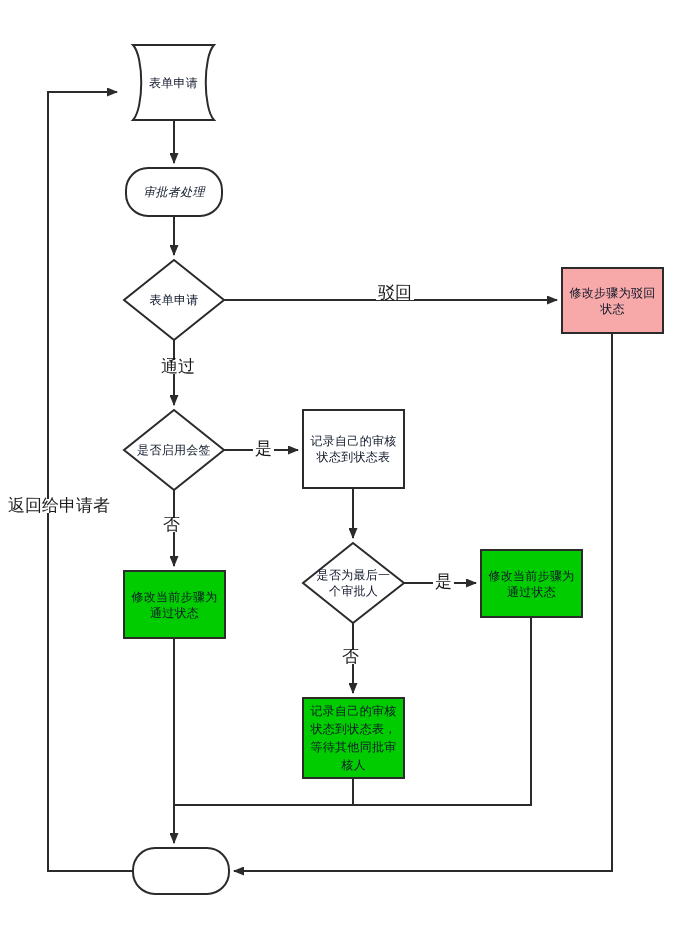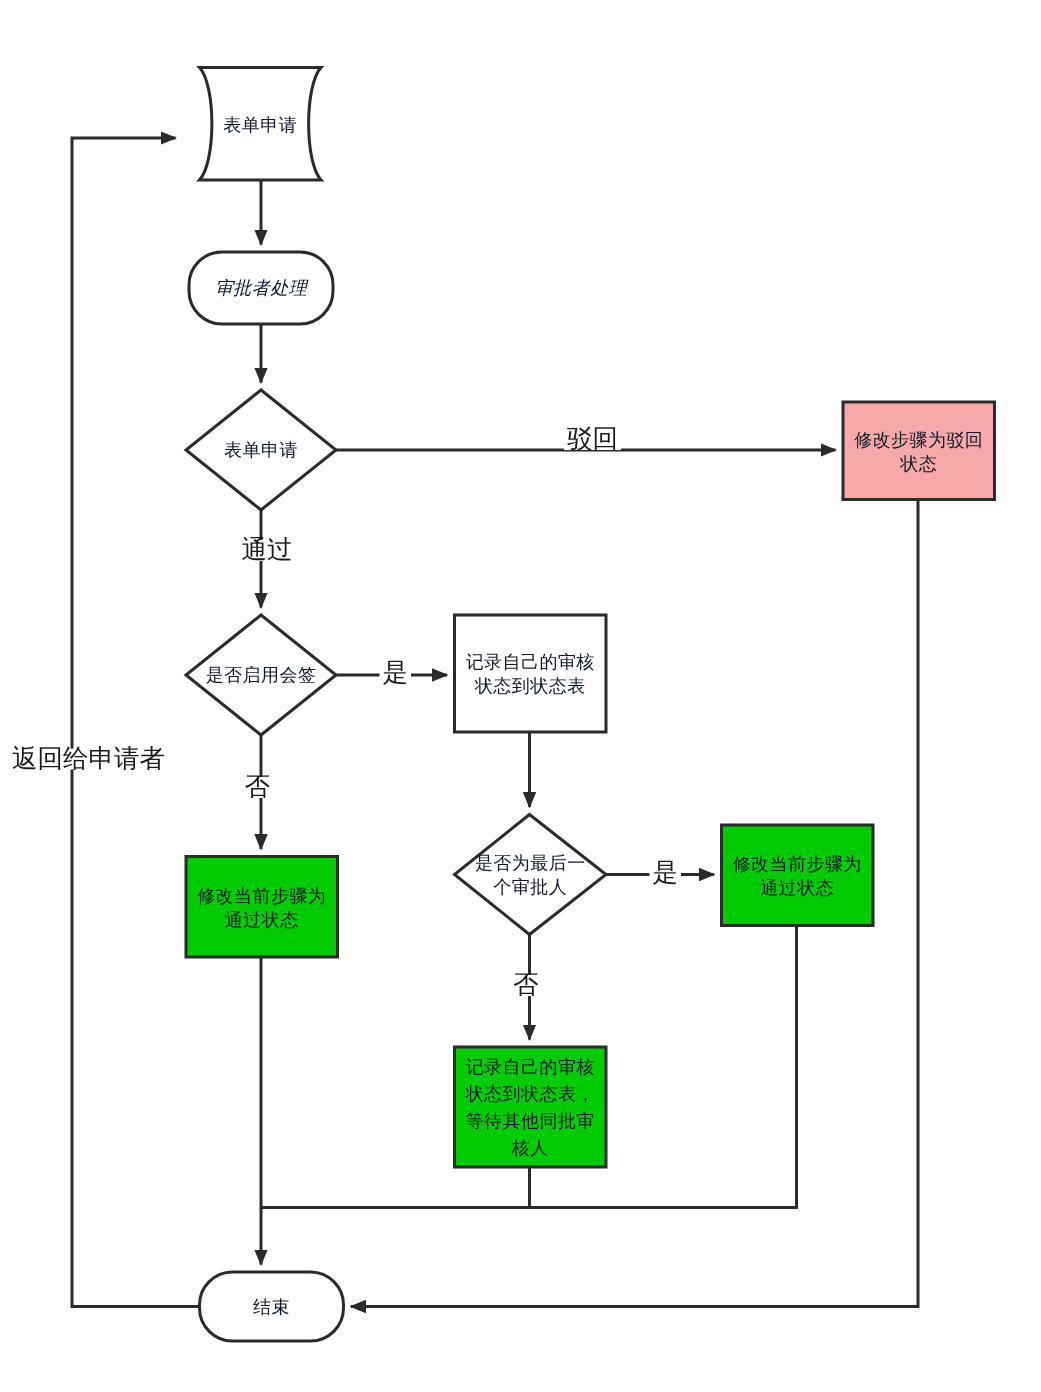--- a/index.html
+++ b/index.html
@@ -130,21 +130,20 @@
   <div class="node-label" style="left:307px; top:410px; width:93px; height:78px;">记录自己的审核状态到状态表</div>
 
   <div class="node-label" style="left:128px; top:571px; width:93px; height:67px;">修改当前步骤为通过状态</div>
 
   <div class="node-label" style="left:311px; top:543px; width:85px; height:80px;">是否为最后一个审批人</div>
 
   <div class="node-label" style="left:485px; top:550px; width:93px; height:67px;">修改当前步骤为通过状态</div>
 
   <div class="node-label" style="left:306px; top:698px; width:95px; height:80px; line-height:18px;">记录自己的审核状态到状态表，等待其他同批审核人</div>
 
-  <div class="node-label" style="left:133px; top:848px; width:96px; height:46px;">结束</div>
 
   <div class="edge-label" style="left:376px; top:286px;">驳回</div>
 
   <div class="edge-label" style="left:159px; top:360px;">通过</div>
 
   <div class="edge-label" style="left:253px; top:442px;">是</div>
 
   <div class="edge-label" style="left:161px; top:518px;">否</div>
 
   <div class="edge-label" style="left:433px; top:575px;">是</div>

